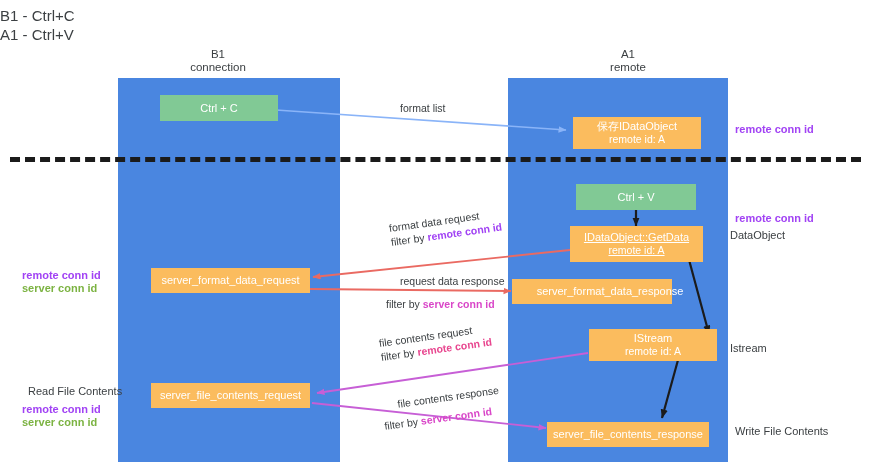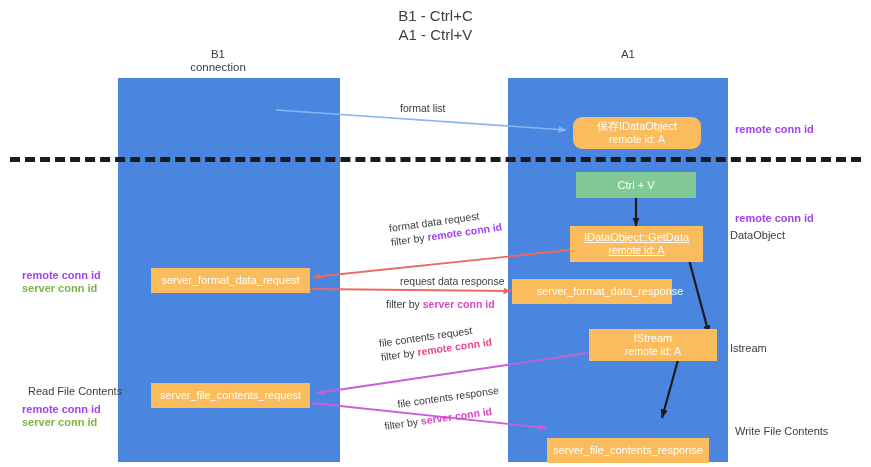--- a/index.html
+++ b/index.html
@@ -13,21 +13,21 @@
   }
   #canvas{position:absolute;left:0;top:0;width:871px;height:467px;}
 
   
   .abs{position:absolute;}
   .ctr{text-align:center;}
 
   
   #title{
     left:0;top:6px;width:871px;
-    text-align:center;
+    text-align:left;
     font-size:15px;line-height:19px;color:#3c4043;
   }
 
   
   .col-head{
     font-size:11.5px;line-height:13px;color:#3c4043;text-align:center;
   }
   #head-b1{left:148px;top:48px;width:140px;}
   #head-a1{left:558px;top:48px;width:140px;}
 
@@ -83,20 +83,21 @@
 
   <div class="abs band" id="band-b1"></div>
   <div class="abs band" id="band-a1"></div>
 
   <div class="abs col-head" id="head-b1">
     <div>B1</div>
     <div>connection</div>
   </div>
   <div class="abs col-head" id="head-a1">
     <div>A1</div>
+    <div>remote</div>
   </div>
 
   <svg id="wires" viewBox="0 0 871 467" xmlns="http://www.w3.org/2000/svg">
     <defs>
       <marker id="ah-blue" markerWidth="9" markerHeight="9" refX="7.5" refY="3.2" orient="auto" markerUnits="userSpaceOnUse">
         <path d="M0,0 L8,3.2 L0,6.4 z" fill="#8ab4f8"></path>
       </marker>
       <marker id="ah-red" markerWidth="9" markerHeight="9" refX="7.5" refY="3.2" orient="auto" markerUnits="userSpaceOnUse">
         <path d="M0,0 L8,3.2 L0,6.4 z" fill="#ea6a62"></path>
       </marker>
@@ -118,53 +119,56 @@
 
     <path d="M688,256 L709,334" stroke="#1b1b1b" stroke-width="2.2" fill="none" marker-end="url(#ah-black)"></path>
 
     <path d="M588,353 L317,393" stroke="#c75fd6" stroke-width="1.8" fill="none" marker-end="url(#ah-mag)"></path>
 
     <path d="M312,403 L546,428" stroke="#c75fd6" stroke-width="1.8" fill="none" marker-end="url(#ah-mag)"></path>
 
     <path d="M678,360 L662,418" stroke="#1b1b1b" stroke-width="2.2" fill="none" marker-end="url(#ah-black)"></path>
   </svg>
 
+  <div class="abs node green" style="left:160px;top:95px;width:118px;height:26px;">
+    <span>Ctrl + C</span>
+  </div>
 
   <div class="abs node orange" style="left:151px;top:383px;width:159px;height:25px;">
     <span>server_file_contents_request</span>
   </div>
 
   <div class="abs node orange" style="left:151px;top:268px;width:159px;height:25px;">
     <span>server_format_data_request</span>
   </div>
 
-  <div class="abs node orange" style="left:573px;top:117px;width:128px;height:32px;border-radius:9px;">
+  <div class="abs node orange" style="left:573px;top:117px;width:128px;height:32px;">
     <span>保存IDataObject</span>
     <span class="l2">remote id: A</span>
   </div>
 
-  <div class="abs node green" style="left:576px;top:172px;width:120px;height:26px;">
+  <div class="abs node green" style="left:576px;top:184px;width:120px;height:26px;">
     <span>Ctrl + V</span>
   </div>
 
   <div class="abs node orange" style="left:570px;top:226px;width:133px;height:36px;text-decoration:underline;">
     <span>IDataObject::GetData</span>
     <span class="l2">remote id: A</span>
   </div>
 
   <div class="abs node orange" style="left:512px;top:279px;width:160px;height:25px;padding-left:40px;">
     <span>server_format_data_response</span>
   </div>
 
   <div class="abs node orange" style="left:589px;top:329px;width:128px;height:32px;">
     <span>IStream</span>
     <span class="l2">remote id: A</span>
   </div>
 
-  <div class="abs node orange" style="left:547px;top:438px;width:162px;height:25px;">
+  <div class="abs node orange" style="left:547px;top:422px;width:162px;height:25px;">
     <span>server_file_contents_response</span>
   </div>
 
   <div class="abs" id="divider"></div>
 
   <div class="abs elabel" style="left:400px;top:101px;">
     <span>format list</span>
   </div>
 
   <div class="abs elabel rot-up" style="left:390px;top:221px;">

